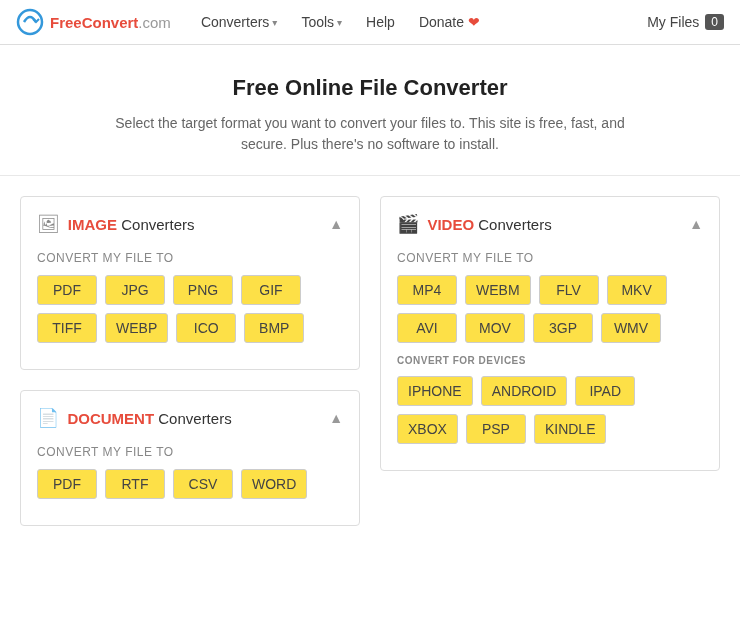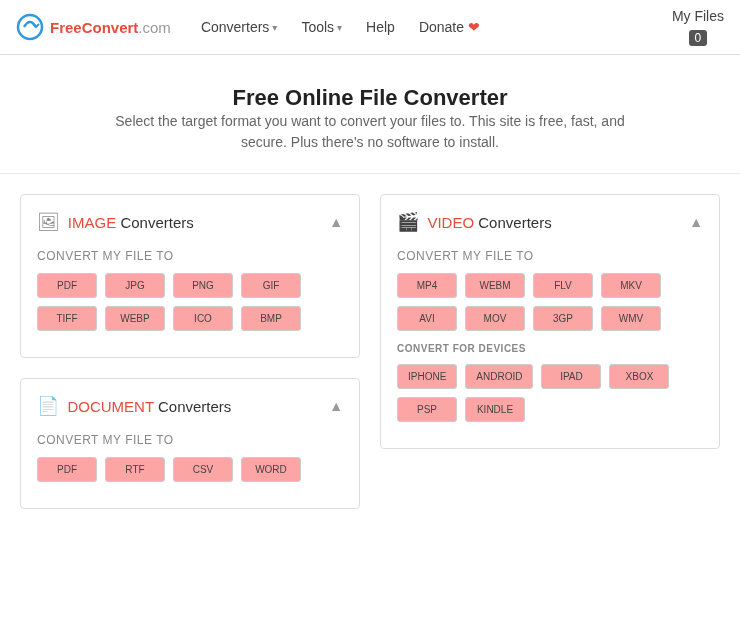--- a/index.html
+++ b/index.html
@@ -56,40 +56,40 @@
       cursor: pointer;
     }
     .heart-icon { color: #e74c3c; font-size: 14px; }
     .my-files {
       display: flex;
       align-items: center;
       gap: 6px;
       margin-left: auto;
       color: #444;
       font-size: 14px;
-      flex-direction: column;
     }
     .my-files-count {
       background: #555;
       color: #fff;
       border-radius: 3px;
       padding: 1px 6px;
       font-size: 12px;
     }
 
     
     .hero {
       text-align: center;
       padding: 30px 20px 20px;
       border-bottom: 1px solid #e8e8e8;
     }
     .hero-title {
       font-size: 22px;
       font-weight: bold;
       color: #222;
+      margin-bottom: 12px;
     }
     .hero-subtitle {
       font-size: 14px;
       color: #666;
       line-height: 1.5;
       max-width: 520px;
       margin: 0 auto;
     }
 
     
@@ -121,21 +121,21 @@
     .card-title {
       display: flex;
       align-items: center;
       gap: 8px;
       font-size: 15px;
       font-weight: normal;
       color: #333;
     }
     .card-title-keyword {
       color: #e74c3c;
-      font-weight: normal;
+      font-weight: bold;
     }
     .card-icon {
       color: #888;
       font-size: 18px;
     }
     .collapse-icon {
       color: #999;
       font-size: 14px;
       cursor: pointer;
     }
@@ -153,23 +153,23 @@
       display: flex;
       flex-wrap: wrap;
       gap: 8px;
       margin-bottom: 10px;
     }
 
     .format-btn {
       border: 1px solid #ccc;
       border-radius: 3px;
       padding: 6px 10px;
-      font-size: 10px;
+      font-size: 14px;
       color: #444;
-      background: #fca5a5;
+      background: #fde047;
       cursor: pointer;
       min-width: 60px;
       text-align: center;
     }
 
     .devices-label {
       font-size: 10px;
       font-weight: bold;
       color: #888;
       text-transform: uppercase;

